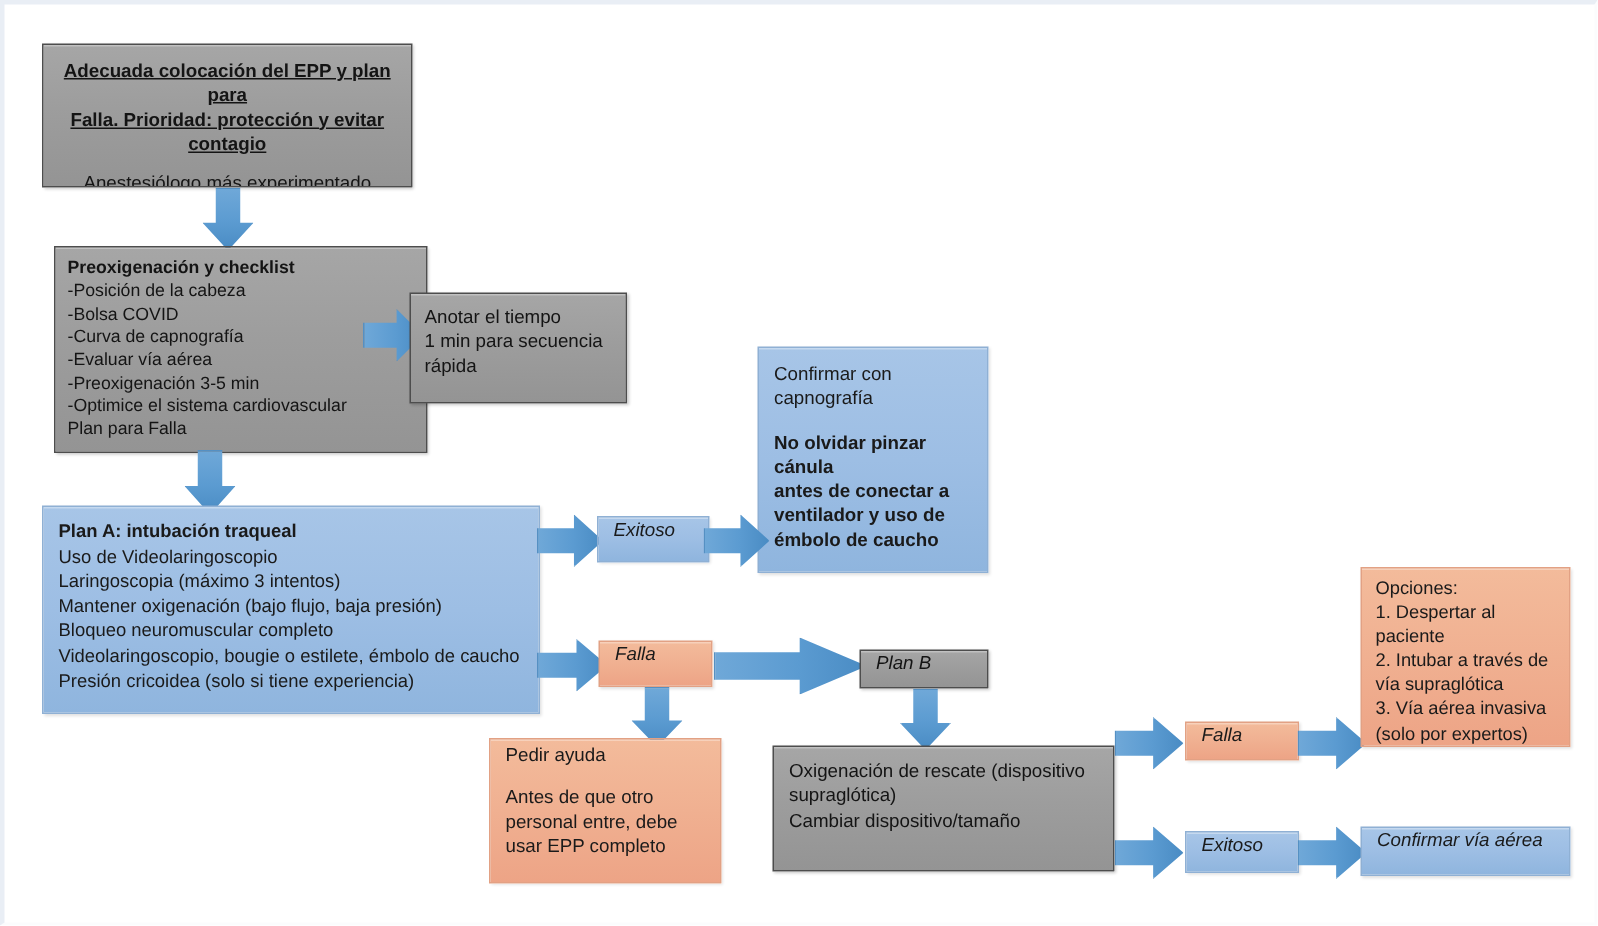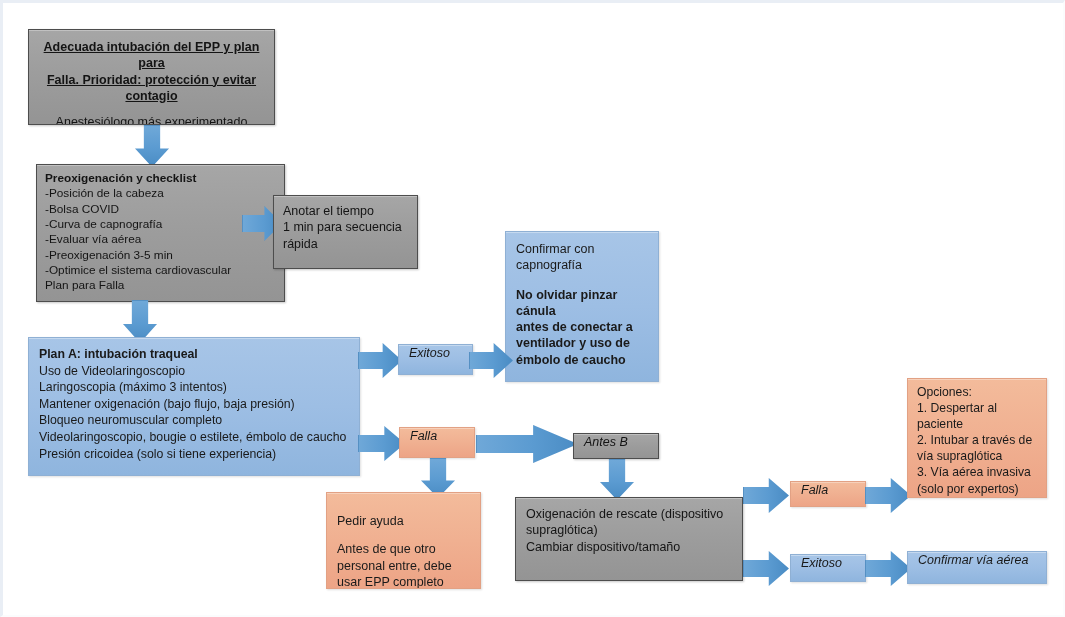--- a/index.html
+++ b/index.html
@@ -87,21 +87,21 @@
   .arrow-gradx {
     background: linear-gradient(90deg, #6fa8d8 0%, #5b9bd1 55%, #4a8cc4 100%);
   }
 </style>
 </head>
 <body>
 
 <div id="canvas">
 
   <div class="node gray ctr" style="left:25px; top:26px; width:247px; height:96px; padding-top:9px;">
-    <div class="bold u">Adecuada intubación del EPP y plan para</div>
+    <div class="bold u">Adecuada colocación del EPP y plan para</div>
     <div class="bold u">Falla. Prioridad: protección y evitar</div>
     <div class="bold u">contagio</div>
     <div style="height:10px"></div>
     <div>Anestesiólogo más experimentado</div>
   </div>
 
   <div class="arrow arrow-down" style="left:132px; top:122px; width:32px; height:40px;"></div>
 
   <div class="node gray" style="left:33px; top:161px; width:249px; height:138px; font-size:11.8px; padding:6px 8px;">
     <div class="bold">Preoxigenación y checklist</div>
@@ -154,26 +154,26 @@
 
   <div class="arrow arrow-right arrow-gradx" style="left:355px; top:423px; width:45px; height:33px;"></div>
 
   <div class="node orange vcenter" style="left:396px; top:424px; width:76px; height:31px; padding:0 10px;">
     <span>Falla</span>
   </div>
 
   <div class="arrow arrow-right arrow-gradx" style="left:473px; top:422px; width:100px; height:36px;"></div>
 
   <div class="node gray vcenter" style="left:570px; top:430px; width:86px; height:26px; padding:0 10px;">
-    <span>Antes B</span>
+    <span>Plan B</span>
   </div>
 
   <div class="arrow arrow-down" style="left:418px; top:455px; width:32px; height:38px;"></div>
 
-  <div class="node orange" style="left:323px; top:489px; width:155px; height:97px; padding:20px 10px;">
+  <div class="node orange" style="left:323px; top:489px; width:155px; height:97px; padding:2px 10px;">
     <div>Pedir ayuda</div>
     <div style="height:12px"></div>
     <div>Antes de que otro</div>
     <div>personal entre, debe</div>
     <div>usar EPP completo</div>
   </div>
 
   <div class="arrow arrow-down" style="left:597px; top:456px; width:32px; height:39px;"></div>
 
   <div class="node gray" style="left:512px; top:494px; width:228px; height:84px; padding:8px 10px;">

